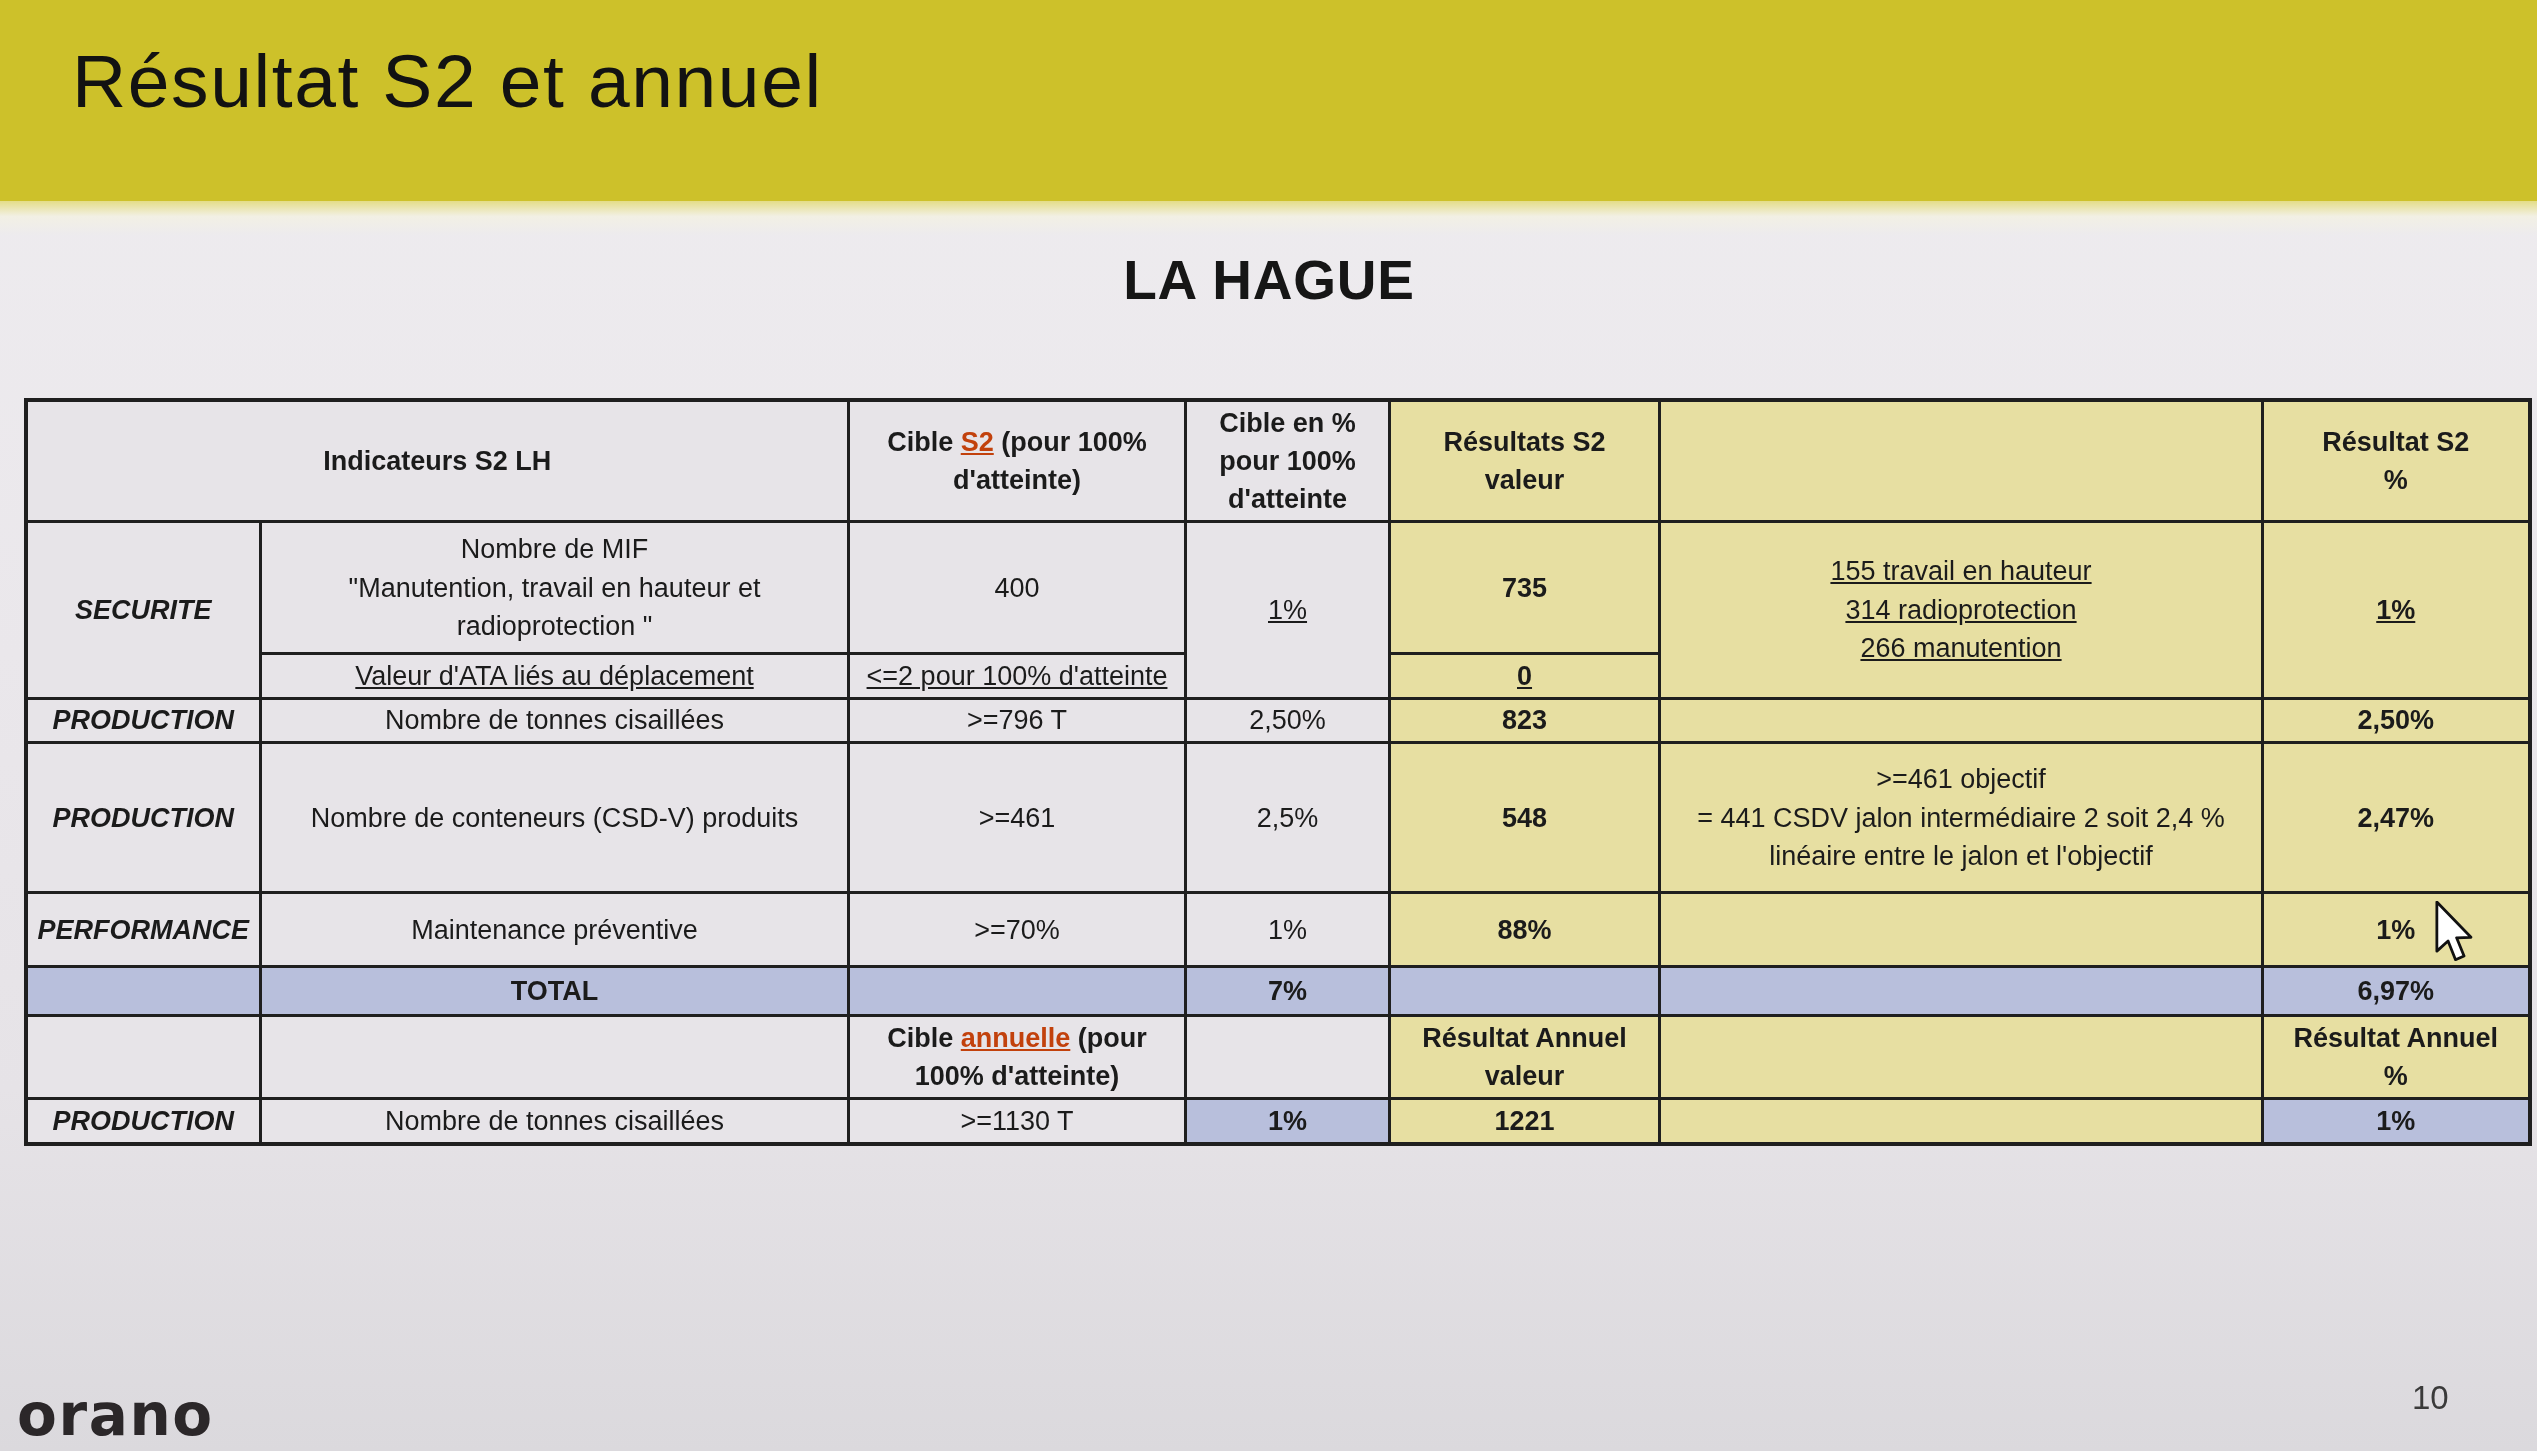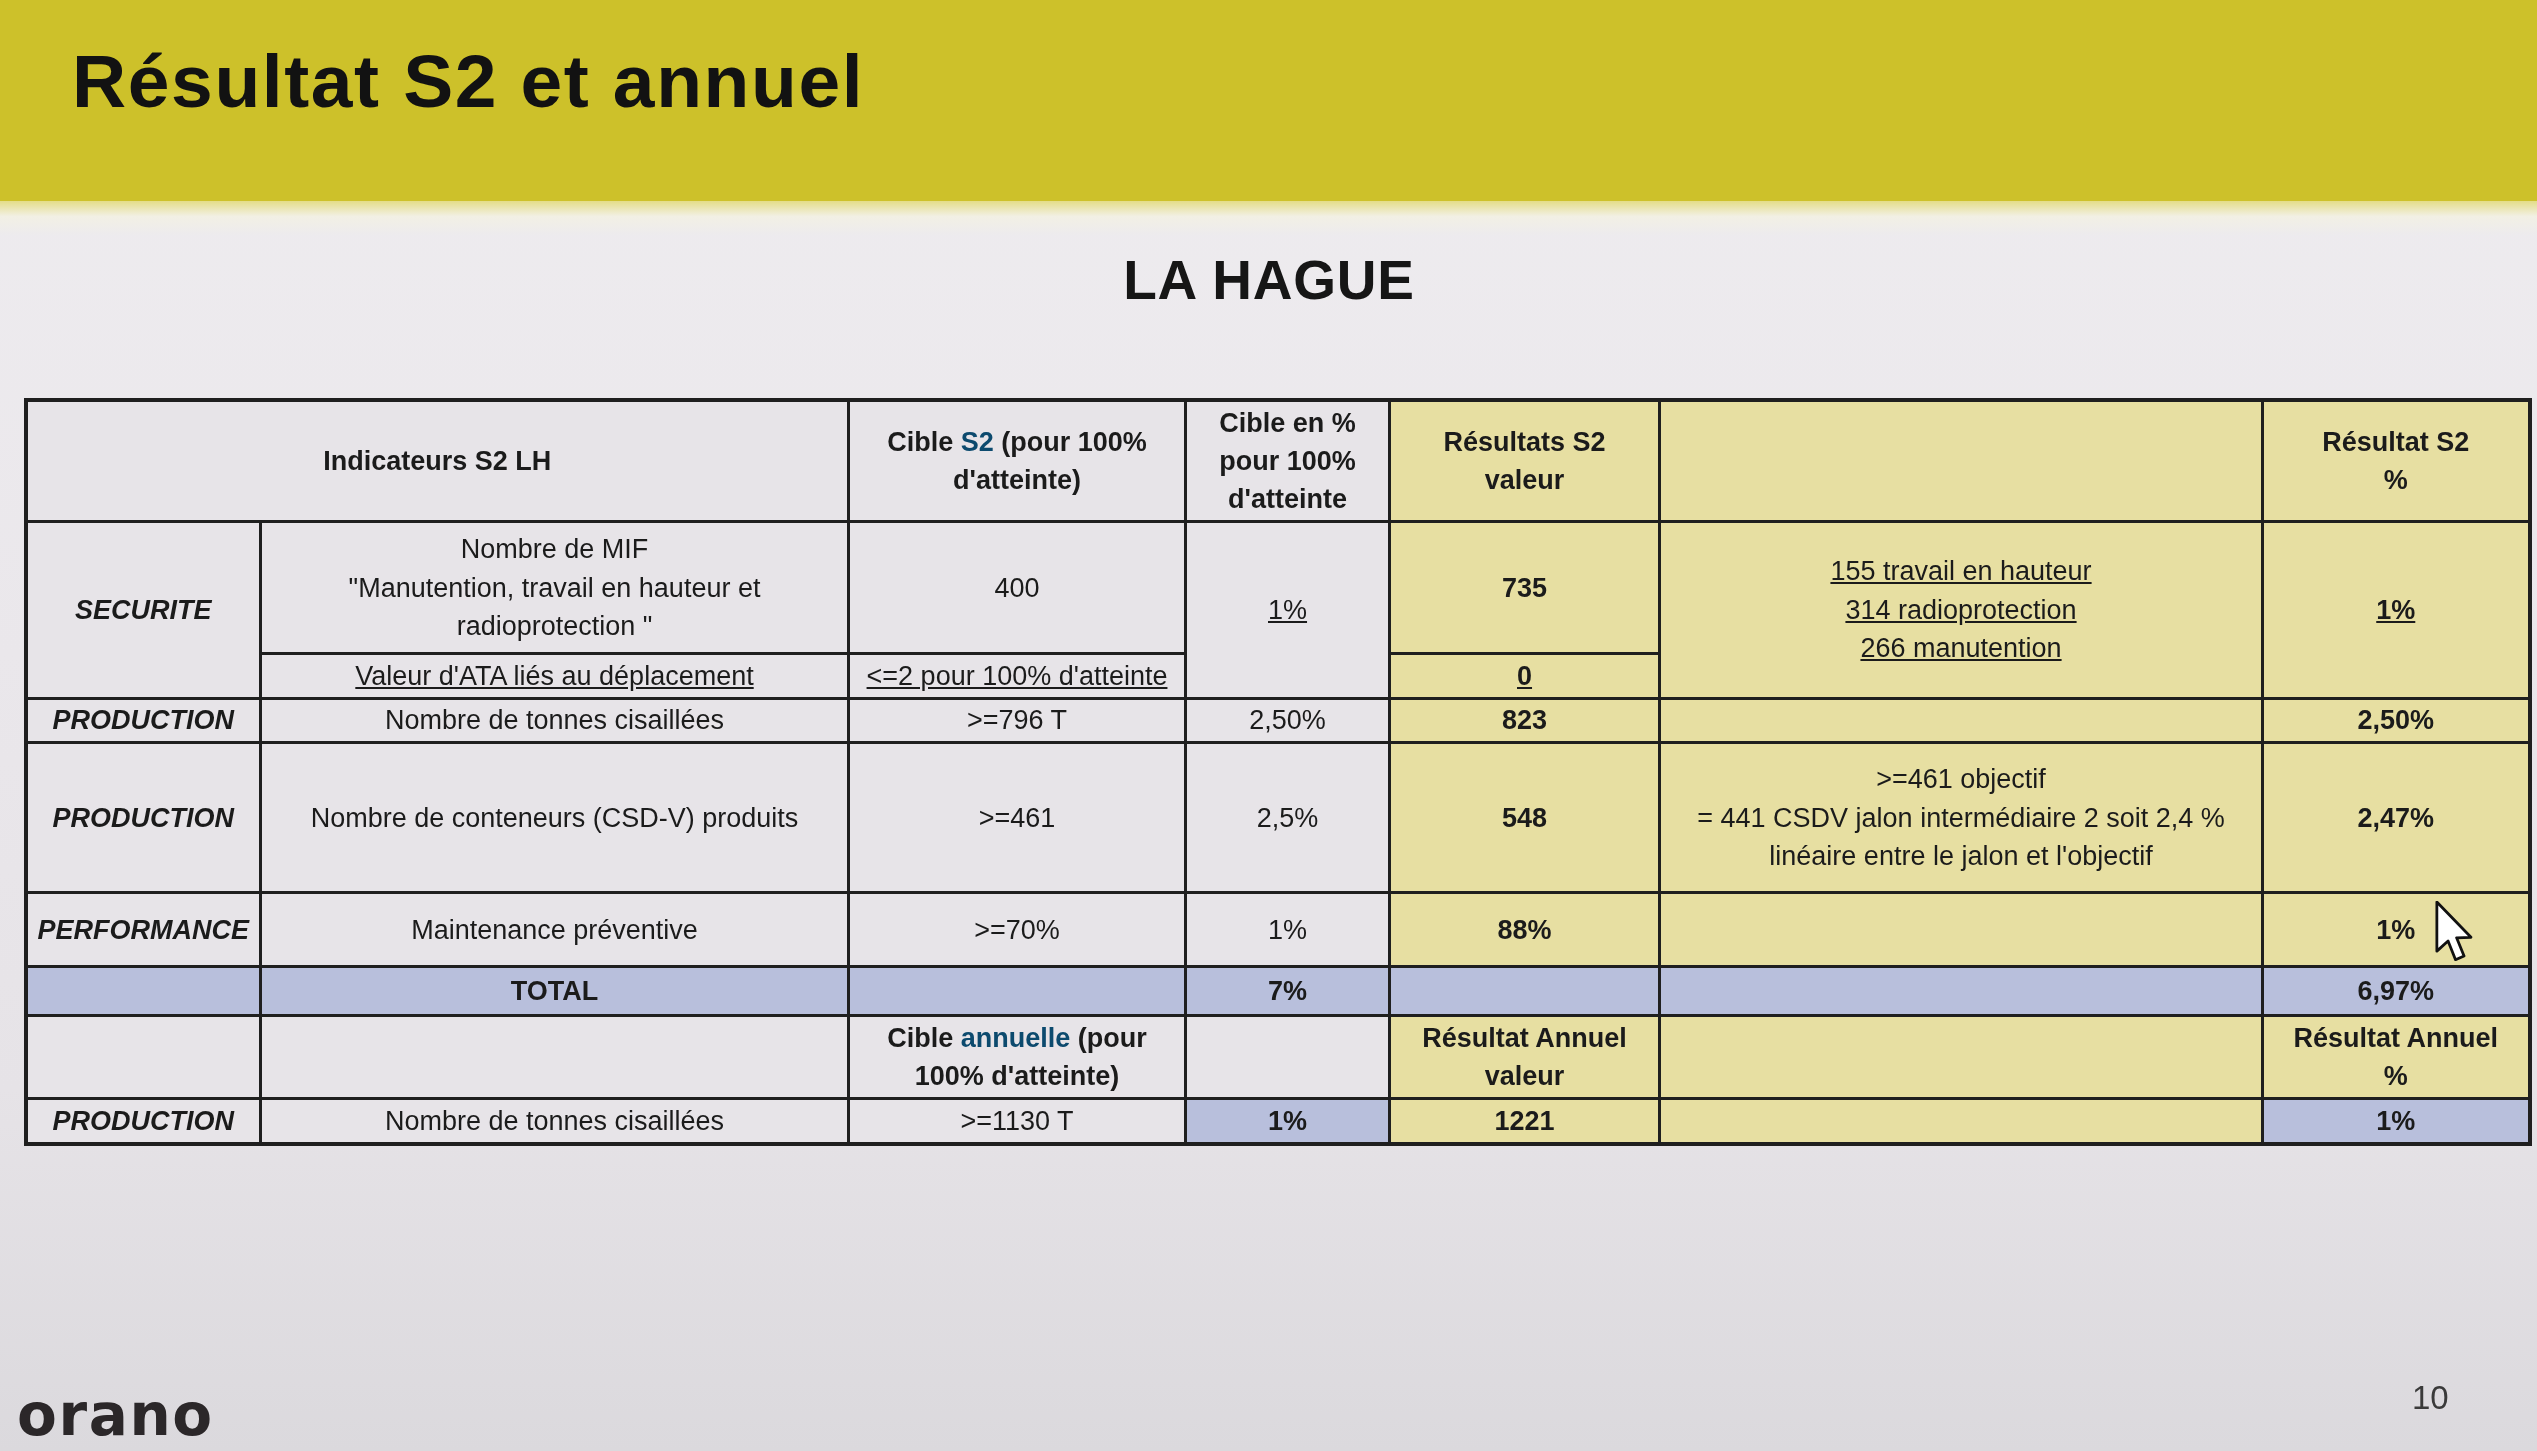--- a/index.html
+++ b/index.html
@@ -23,21 +23,21 @@
     background: #cdc12a;
   }
   .banner-fade {
     position: absolute; left: 0; top: 201px;
     width: 2538px; height: 34px;
     background: linear-gradient(180deg, #e4dd88 0%, #f2f0e4 45%, #edebee 100%);
   }
   .title {
     position: absolute; left: 72px; top: 38px;
     margin: 0;
-    font-size: 75px; font-weight: bold; letter-spacing: 1.6px;
+    font-size: 75px; font-weight: normal; letter-spacing: 1.6px;
     color: #121212;
   }
   .subtitle {
     position: absolute; left: 0; top: 248px;
     width: 2538px; text-align: center;
     font-size: 55px; font-weight: bold; letter-spacing: 0.8px;
     color: #161616;
   }
   
   table.results {
@@ -58,21 +58,21 @@
   }
   .c-light  { background: #e7e4e8; }
   .c-yellow { background: #e7dfa2; }
   .c-blue   { background: #b8bfdc; }
   .hdr { font-weight: bold; }
   .val { font-weight: bold; }
   .cat { font-weight: bold; font-style: italic; font-size: 25px; }
   .left { text-align: left; padding-left: 19px; }
   .vtop { vertical-align: top; padding-top: 12.5px; }
   .ln { display: block; }
-  .red { color: #0c4a6e; }
+  .red { color: #c2410c; text-decoration: underline; }
   .r-header td { border-bottom-width: 5.5px; }
   .r-ata td, .bb7 { border-bottom-width: 5.5px; text-decoration: underline; }
   .r-total td { border-top-width: 3.9px; border-bottom-width: 3.9px; }
   .r-ahdr td { border-bottom-width: 4.7px; margin-top: 45px; }
   
   .r-header { height: 119px; }
   .r-mif    { height: 132px; }
   .r-ata    { height: 38px; }
   .r-tonnes { height: 38px; }
   .r-csdv   { height: 150px; }

